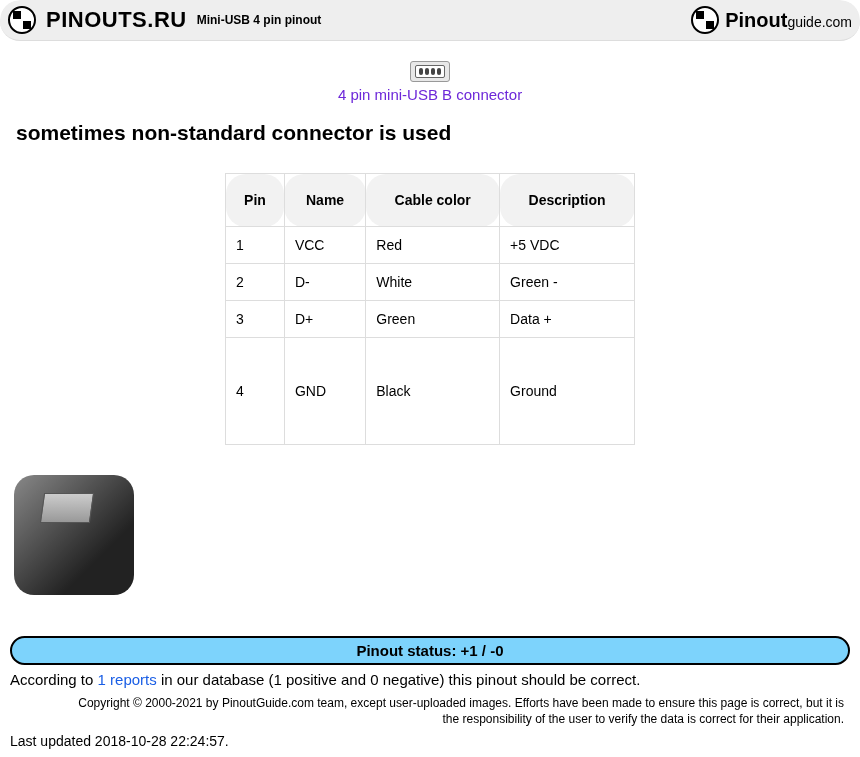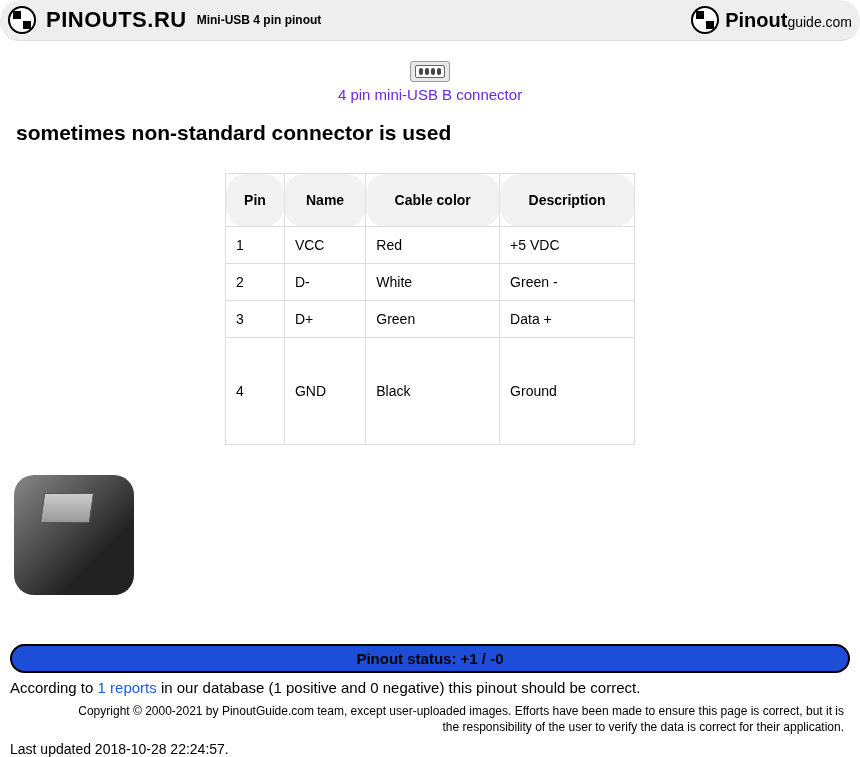--- a/index.html
+++ b/index.html
@@ -134,25 +134,25 @@
       content: "";
       position: absolute;
       top: 18px; left: 28px;
       width: 48px; height: 28px;
       background: linear-gradient(180deg, #ccc, #999);
       border: 1px solid #555;
       transform: skewX(-8deg);
     }
     
     .status-bar {
-      background: #1d4ed8;
+      background: #7dd3fc;
       border: 2px solid #000;
       text-align: center;
       padding: 4px;
-      margin: 36px 10px 4px 10px;
+      margin: 28px 10px 4px 10px;
       font-weight: bold;
       font-size: 15px;
     }
     
     .status-text {
       padding: 2px 10px;
       font-size: 15px;
     }
     .link-inline { color: #1a5ee5; text-decoration: none; margin-top: 32px; }
     

